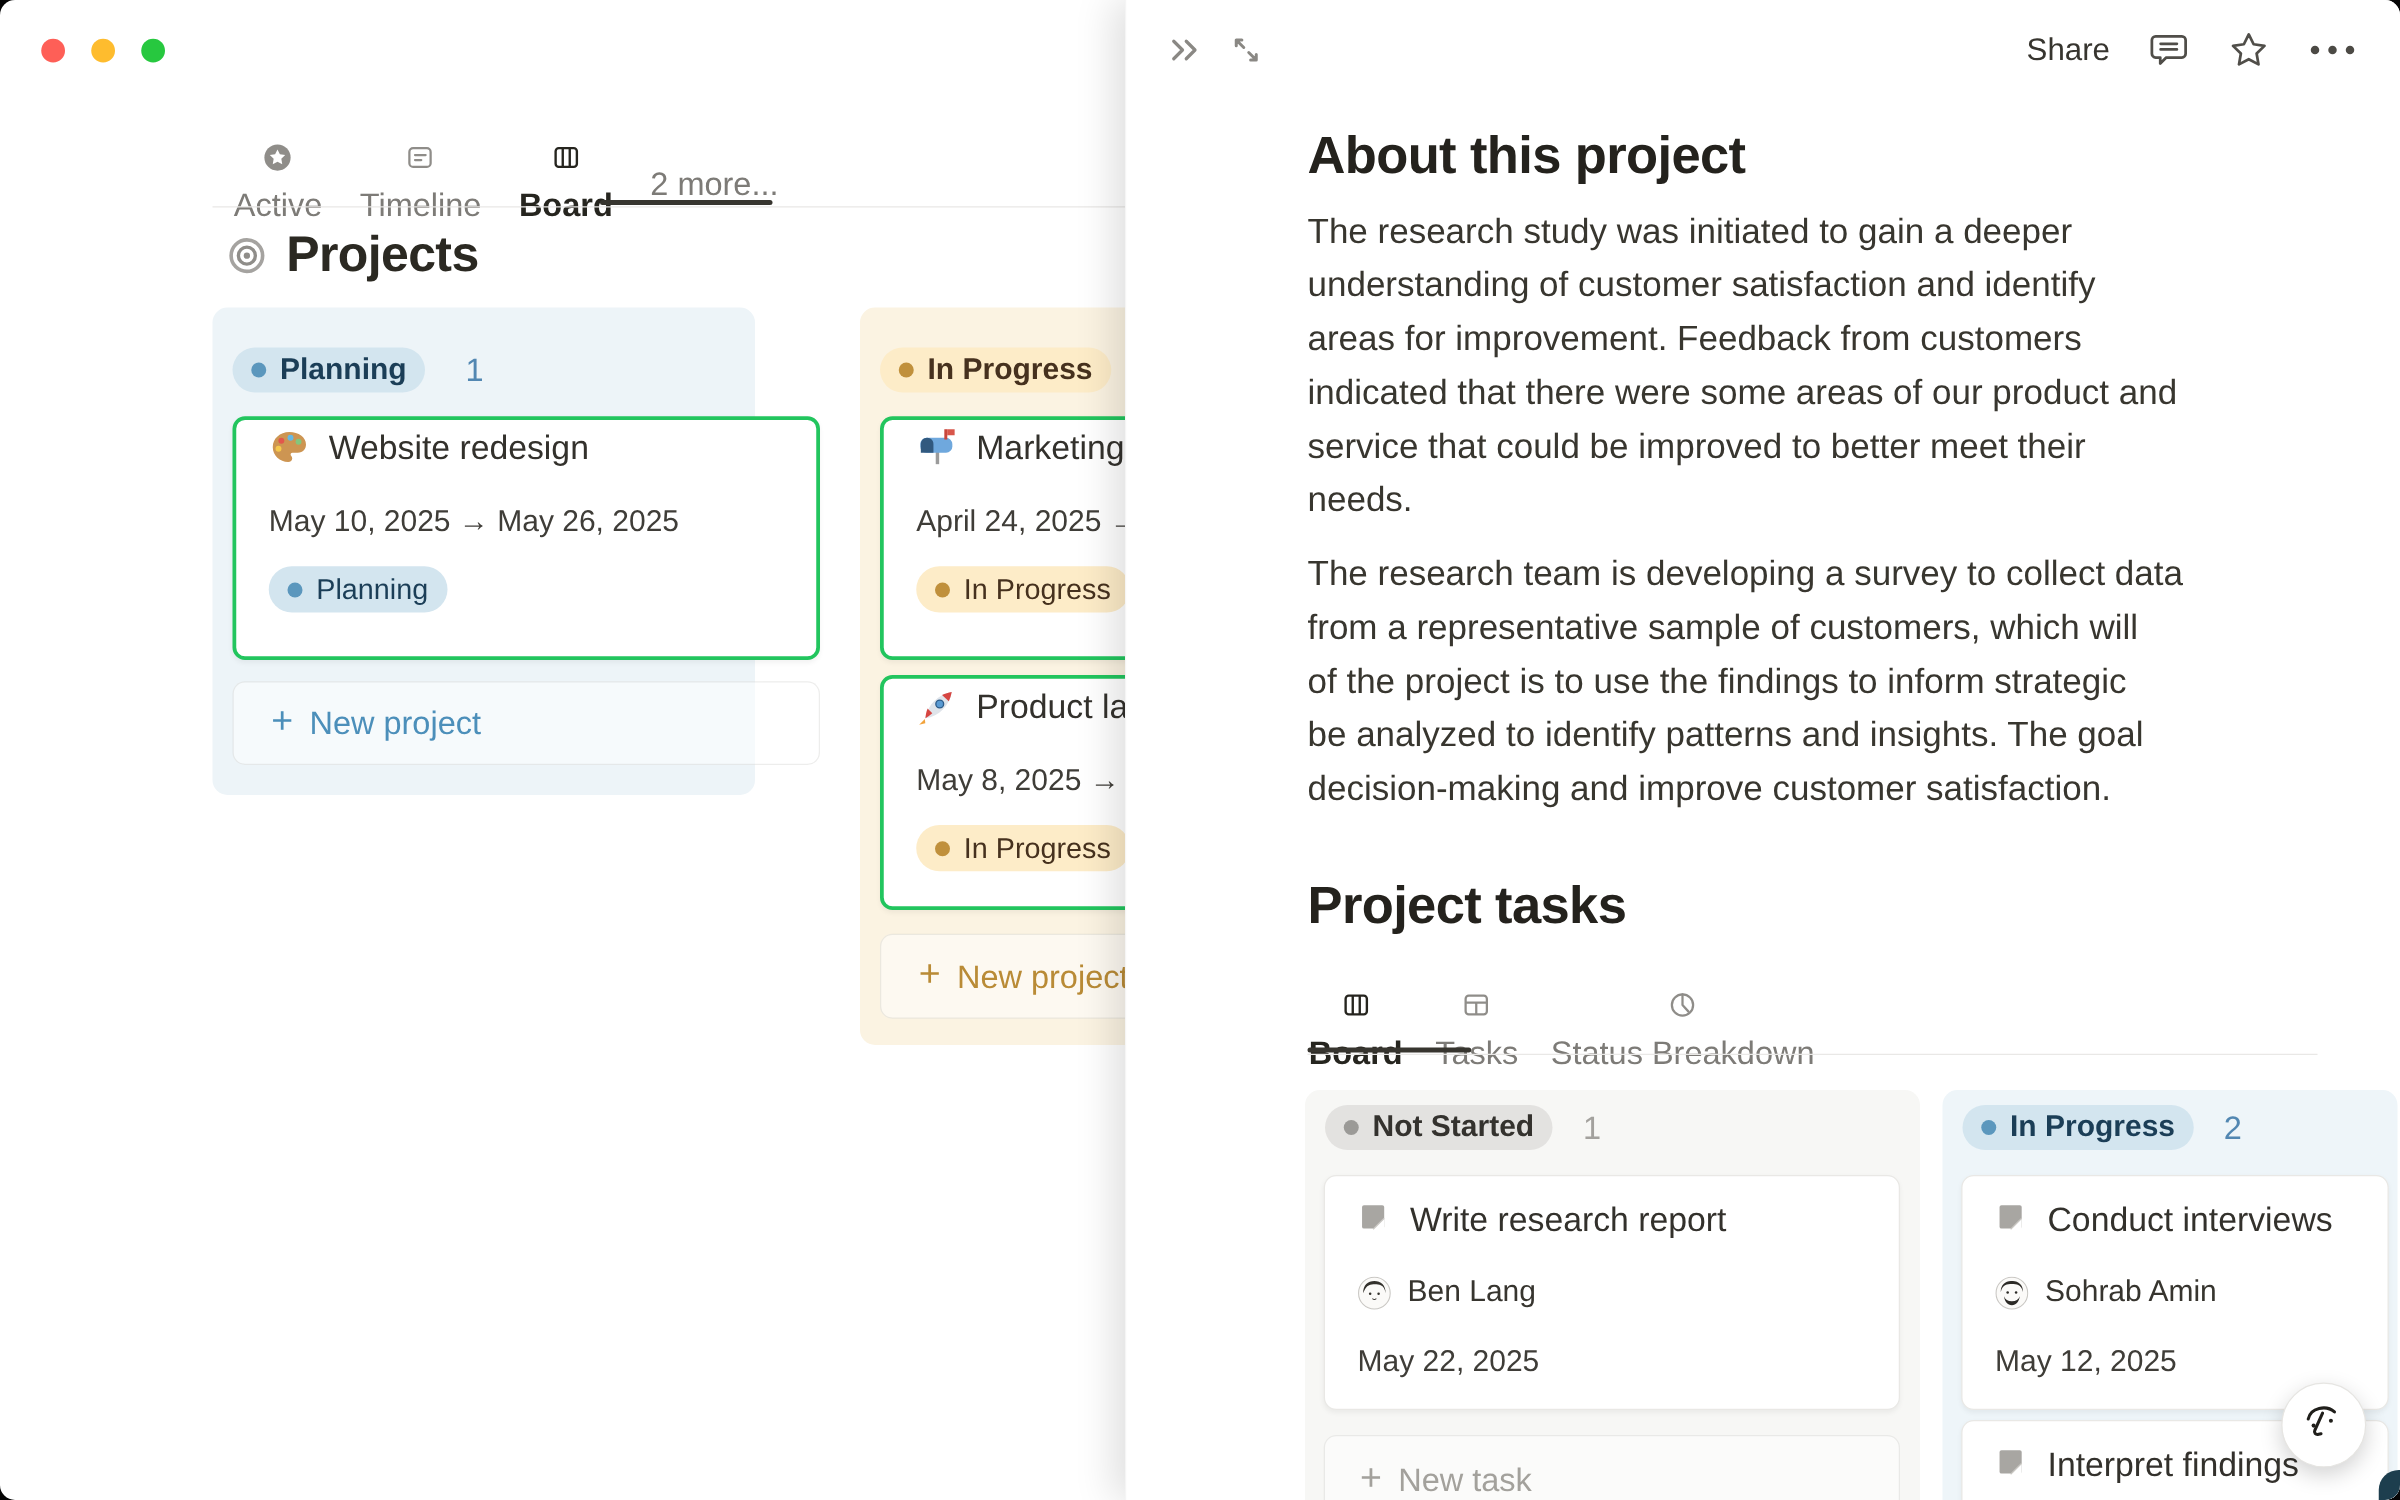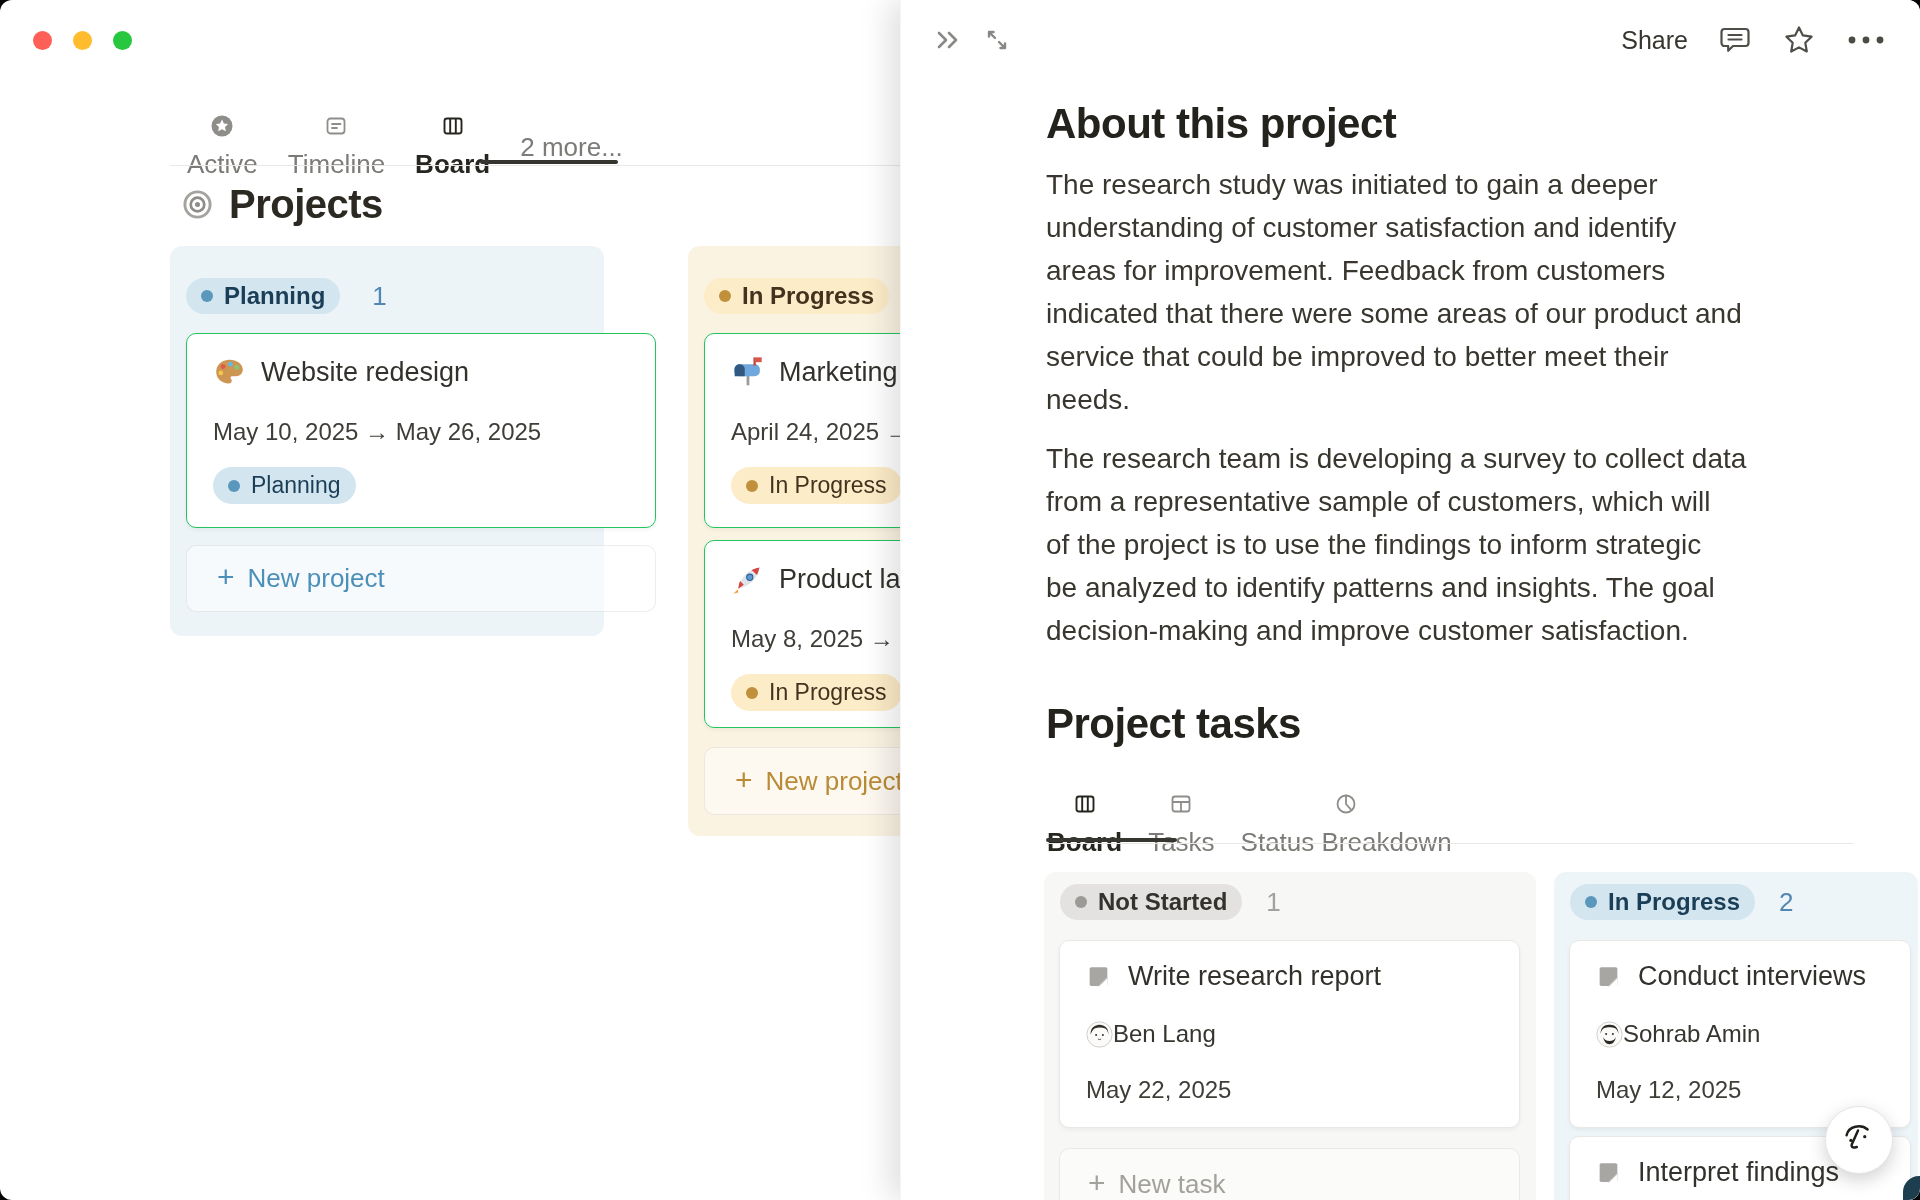--- a/index.html
+++ b/index.html
@@ -30,21 +30,21 @@
   .col-mainprog { left:688px; top:246px; width:497px; height:590px; background:#fbf3e2; }
   .col-head { position:absolute; left:16px; top:32px; display:flex; align-items:center; gap:32px; }
   .pill { display:inline-flex; align-items:center; gap:11px; border-radius:18px; padding:0 15px; height:36px; font-size:24px; font-weight:600; }
   .dot { width:12px; height:12px; border-radius:50%; flex:none; }
   .pill-blue   { background:#d3e5ef; color:#1b3e57; }  .dot-blue   { background:#5b97bd; }
   .pill-yellow { background:#fdecc8; color:#46311e; }  .dot-yellow { background:#c0903c; }
   .pill-gray   { background:#e3e2e0; color:#34322e; }  .dot-gray   { background:#9b9a97; }
   .count { font-size:26px; }
   .count-blue { color:#5287b2; } .count-gray { color:#a3a19d; }
 
-  .kcard { position:absolute; left:16px; width:470px; background:#fff; border:1px solid #22c55e; border-radius:10px; box-shadow:0 2px 4px rgba(15,15,15,.05); padding:22px 26px; }
+  .kcard { position:absolute; left:16px; width:470px; background:#fff; border:3px solid #22c55e; border-radius:10px; box-shadow:0 2px 4px rgba(15,15,15,.05); padding:6px 26px; }
   .card-website   { top:87px;  height:195px; }
   .card-marketing { top:87px;  height:195px; }
   .card-product   { top:294px; height:188px; }
   .c-titlerow { display:flex; align-items:center; gap:15px; font-size:27px; font-weight:500; color:#33312c; white-space:nowrap; }
   .c-emoji { width:33px; height:33px; flex:none; }
   .c-date { margin-top:29px; font-size:24px; color:#3f3d38; white-space:nowrap; }
   .c-tagrow { margin-top:21px; }
   .tagpill { display:inline-flex; align-items:center; gap:11px; border-radius:19px; padding:0 15px; height:37px; font-size:23px; }
 
   .ghost { position:absolute; left:16px; width:470px; border-radius:10px; border:1px solid rgba(55,53,47,.09); background:rgba(255,255,255,.5); display:flex; align-items:center; gap:13px; padding-left:30px; font-size:26px; }
@@ -73,22 +73,22 @@
   .peek-tabs-divider { position:absolute; left:145px; top:843px; width:808px; height:1px; background:#e9e8e6; }
 
   .pcol { position:absolute; border-radius:12px; }
   .pcol-notstarted { left:143px; top:872px; width:492px; height:380px; background:#f7f7f5; }
   .pcol-inprog     { left:653px; top:872px; width:364px; height:380px; background:#eef5f9; }
   .pcol-head { position:absolute; left:16px; top:12px; display:flex; align-items:center; gap:24px; }
   .pcard { position:absolute; left:15px; background:#fff; border:1px solid #e9e8e5; border-radius:10px; box-shadow:0 2px 4px rgba(15,15,15,.05); padding:20px 26px; }
   .pcard-w1 { width:461px; } .pcard-w2 { width:342px; }
   .pcard-r1 { top:68px;  height:188px; }
   .pcard-r2 { top:264px; height:130px; }
-  .p-titlerow { display:flex; align-items:center; gap:17px; font-size:27px; font-weight:500; color:#33312c; white-space:nowrap; }
-  .p-assignee { margin-top:28px; display:flex; align-items:center; gap:0; font-size:24px; color:#37352f; }
+  .p-titlerow { display:flex; gap:17px; font-size:27px; font-weight:500; color:#33312c; white-space:nowrap; }
+  .p-assignee { margin-top:28px; display:flex; align-items:center; gap:13px; font-size:24px; color:#37352f; }
   .p-date { margin-top:28px; font-size:24px; color:#3f3d38; }
   .pghost { position:absolute; left:15px; top:276px; width:461px; height:72px; border-radius:10px; border:1px solid rgba(55,53,47,.09); background:rgba(255,255,255,.5); display:flex; align-items:center; gap:13px; padding-left:28px; font-size:26px; }
 
   .ai-btn { position:absolute; left:924px; top:1106px; width:68px; height:68px; border-radius:50%; background:#fff; border:1px solid #e6e5e2; box-shadow:0 6px 18px rgba(0,0,0,.18); display:flex; align-items:center; justify-content:center; }
   .corner-blob { position:absolute; left:1002px; top:1176px; width:60px; height:60px; border-radius:16px; background:#1d3e4e; }
 
   .avatar { width:27px; height:27px; flex:none; }
   svg { display:block; }
 </style>
 </head>

